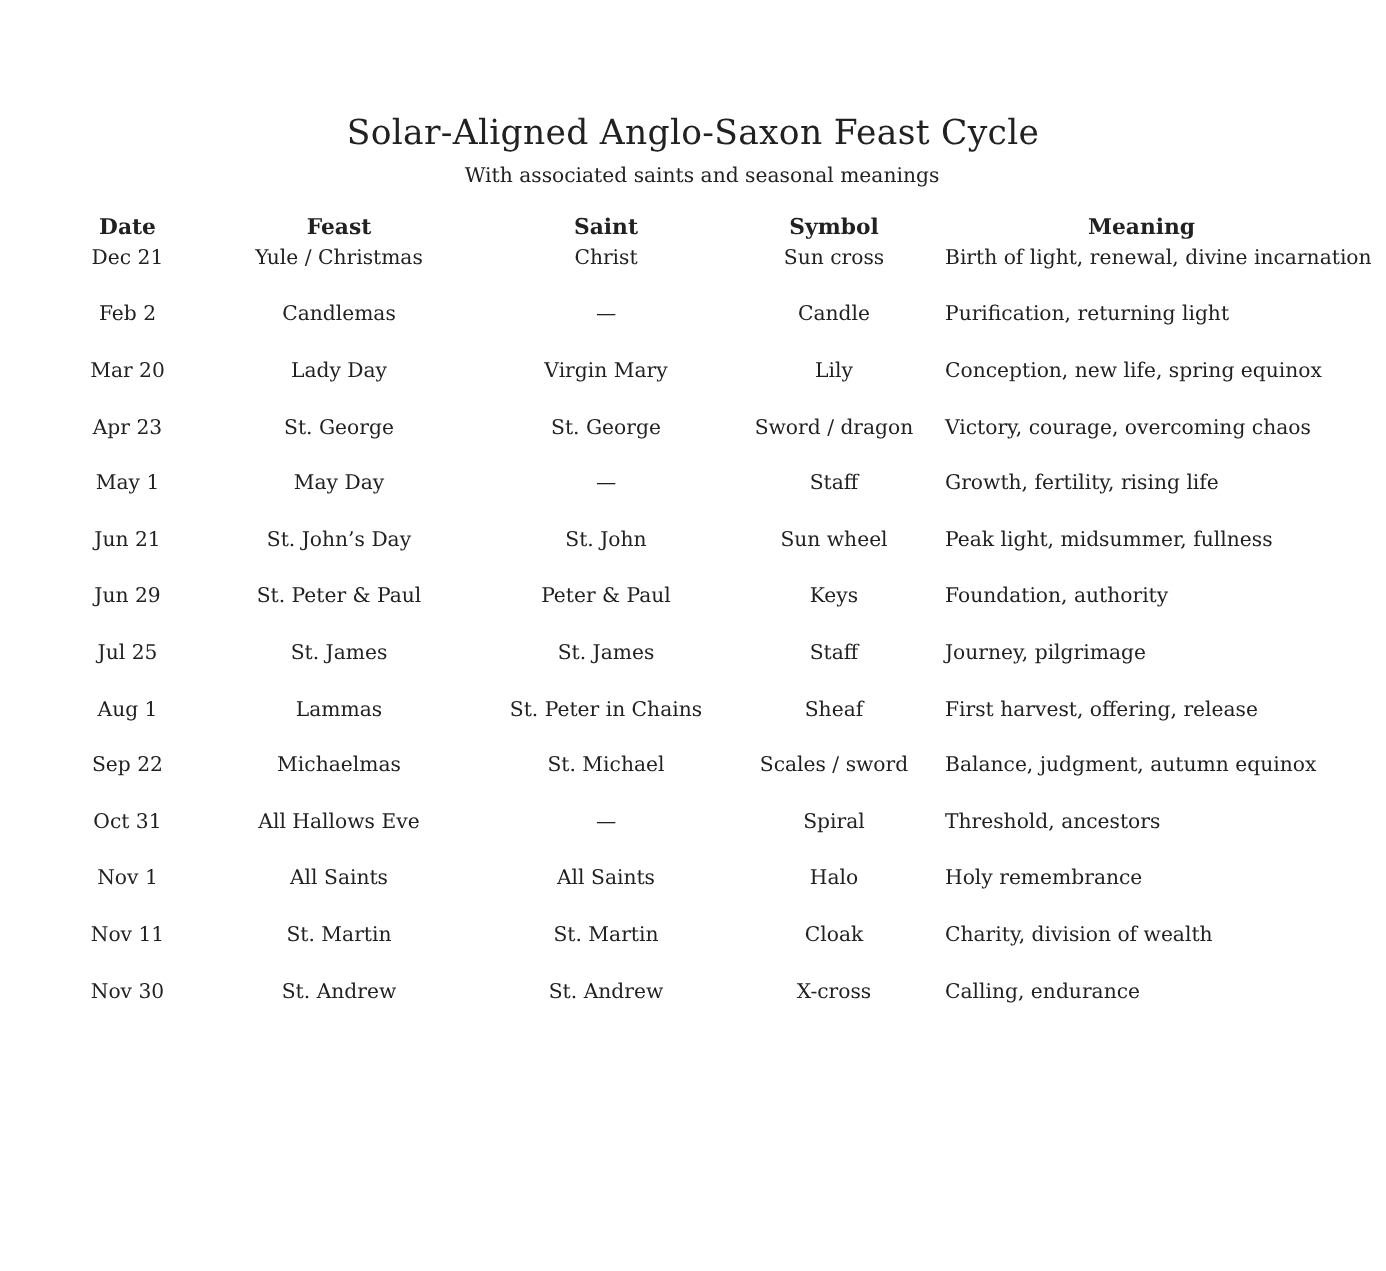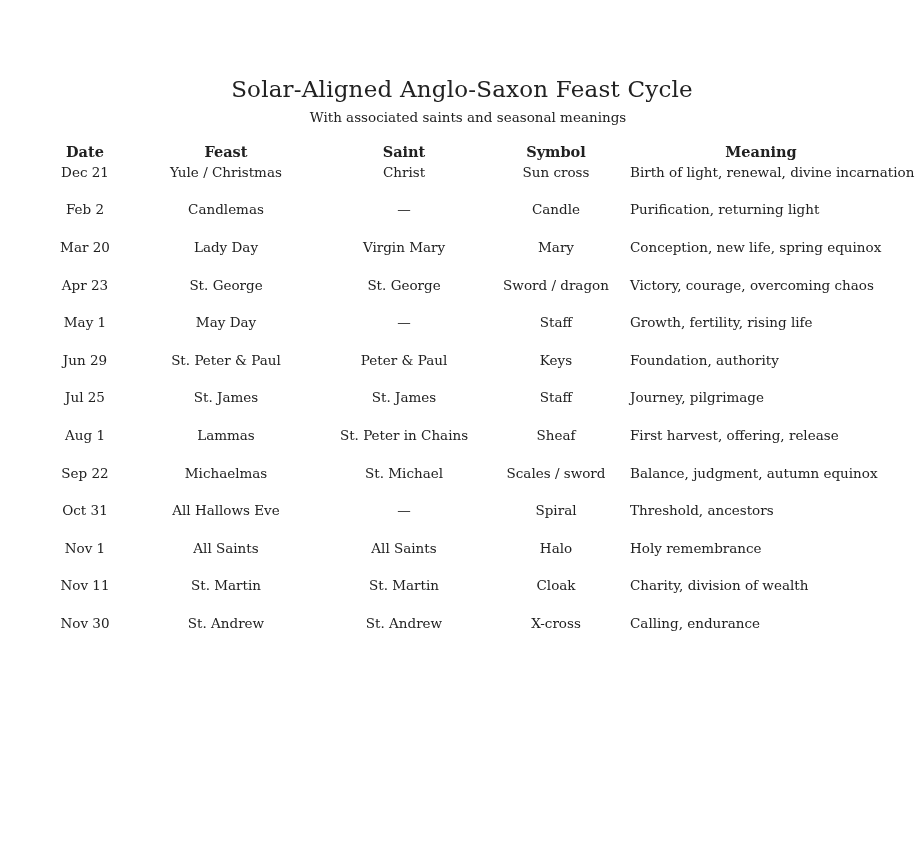--- a/index.html
+++ b/index.html
@@ -101,36 +101,43 @@
           <td>Feb 2</td>
           <td>Candlemas</td>
           <td>—</td>
           <td>Candle</td>
           <td>Purification, returning light</td>
         </tr>
         <tr>
           <td>Mar 20</td>
           <td>Lady Day</td>
           <td>Virgin Mary</td>
-          <td>Mary</td>
+          <td>Lily</td>
           <td>Conception, new life, spring equinox</td>
         </tr>
         <tr>
           <td>Apr 23</td>
           <td>St. George</td>
           <td>St. George</td>
           <td>Sword / dragon</td>
           <td>Victory, courage, overcoming chaos</td>
         </tr>
         <tr>
           <td>May 1</td>
           <td>May Day</td>
           <td>—</td>
           <td>Staff</td>
           <td>Growth, fertility, rising life</td>
+        </tr>
+        <tr>
+          <td>Jun 21</td>
+          <td>St. John’s Day</td>
+          <td>St. John</td>
+          <td>Sun wheel</td>
+          <td>Peak light, midsummer, fullness</td>
         </tr>
         <tr>
           <td>Jun 29</td>
           <td>St. Peter &amp; Paul</td>
           <td>Peter &amp; Paul</td>
           <td>Keys</td>
           <td>Foundation, authority</td>
         </tr>
         <tr>
           <td>Jul 25</td>

